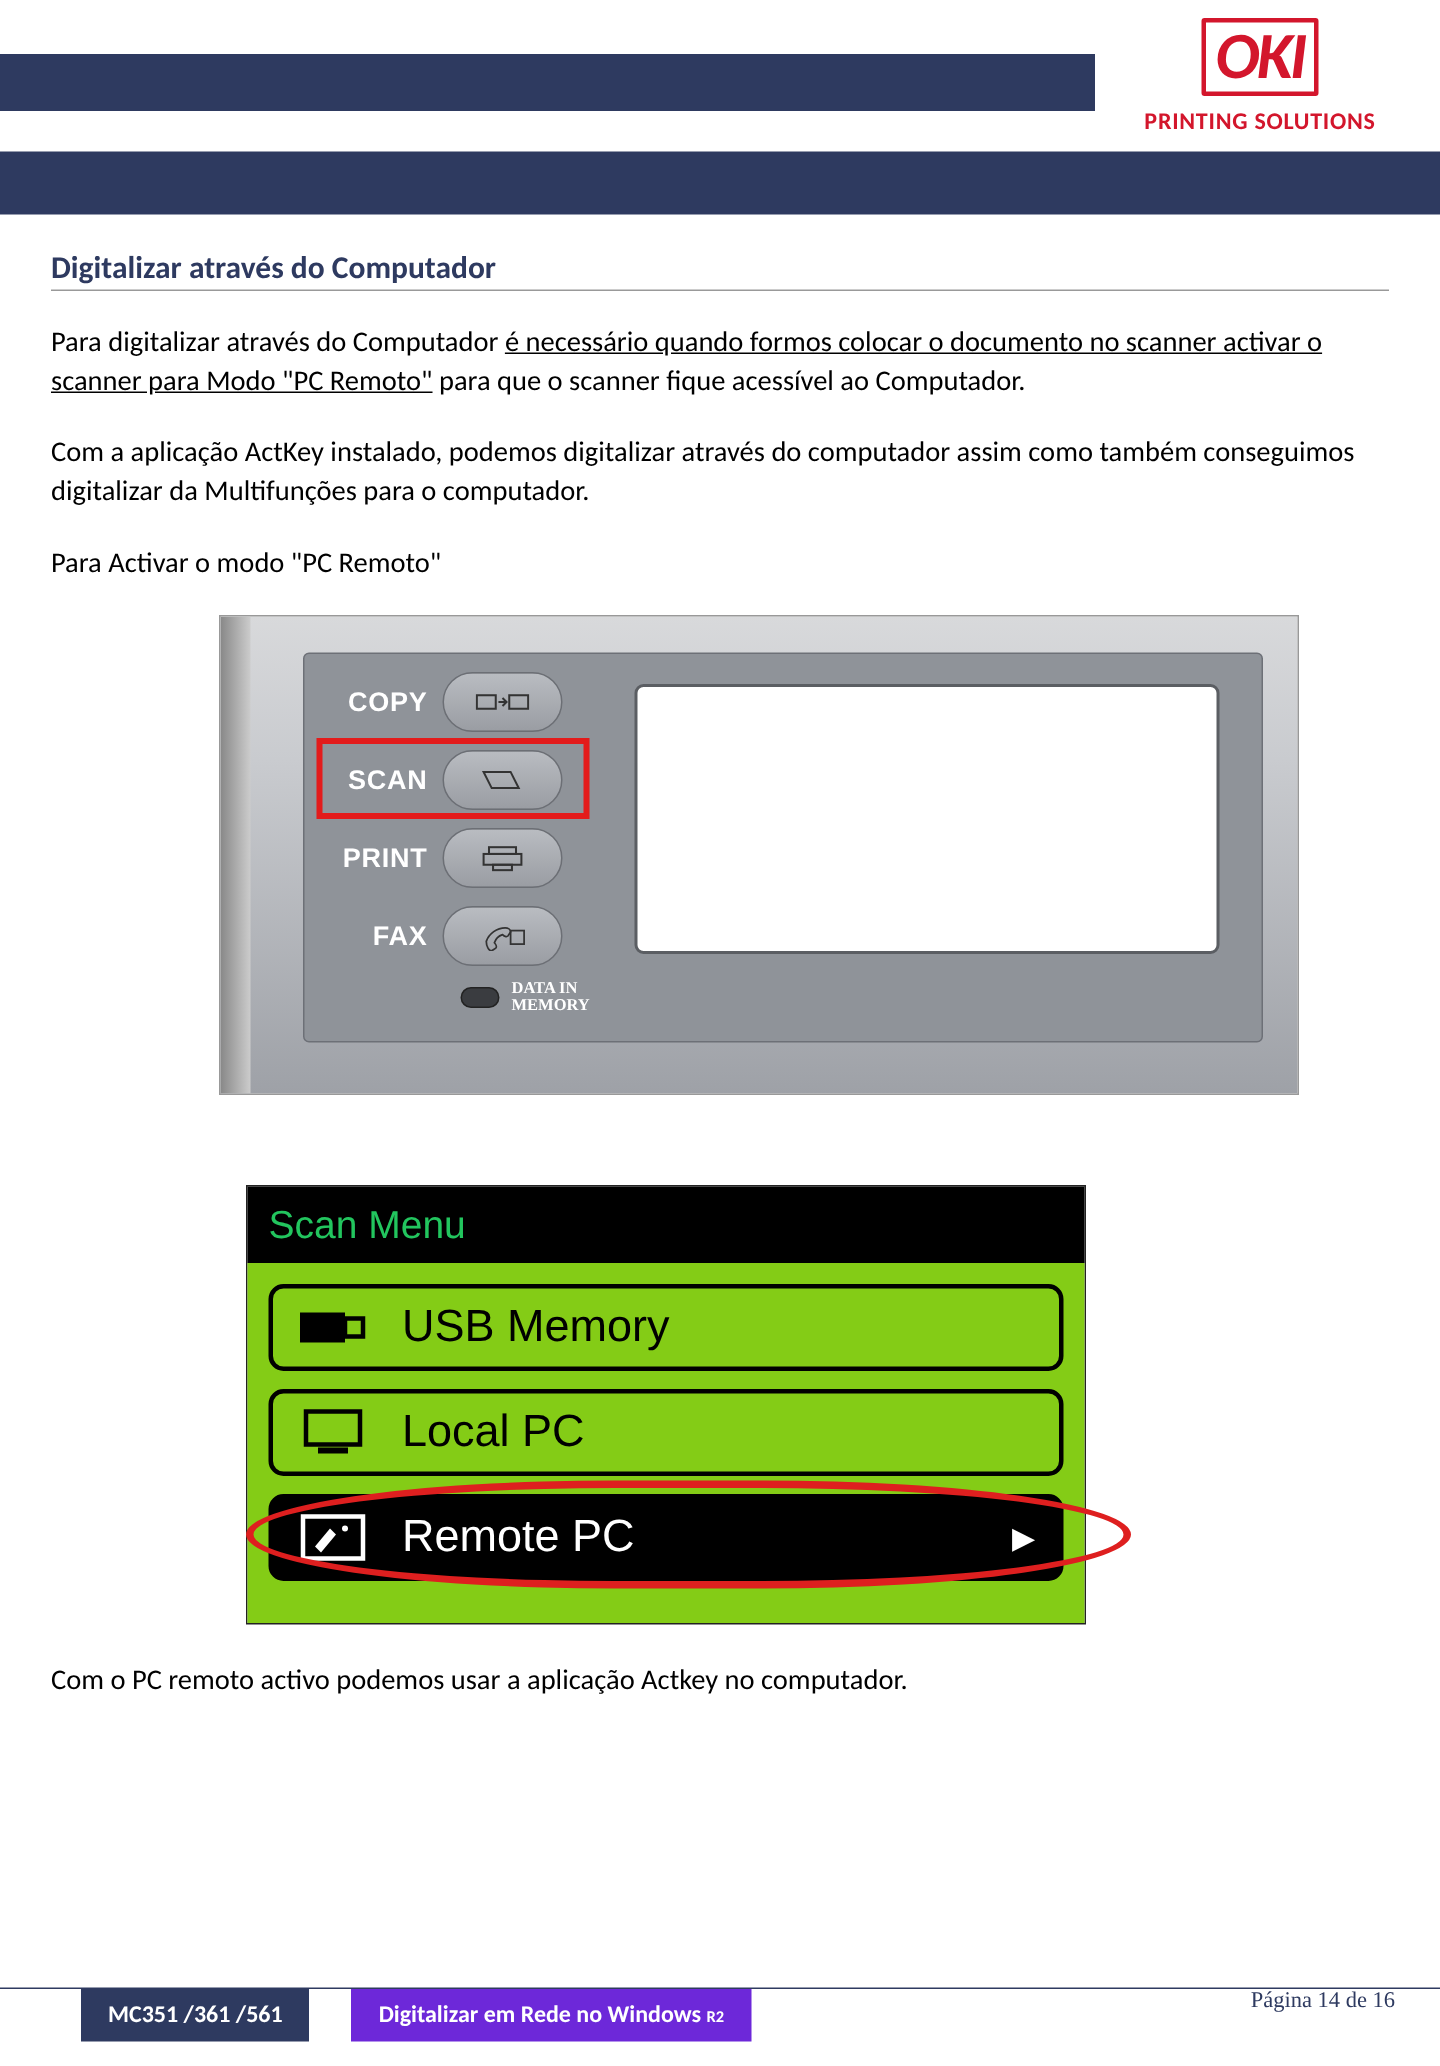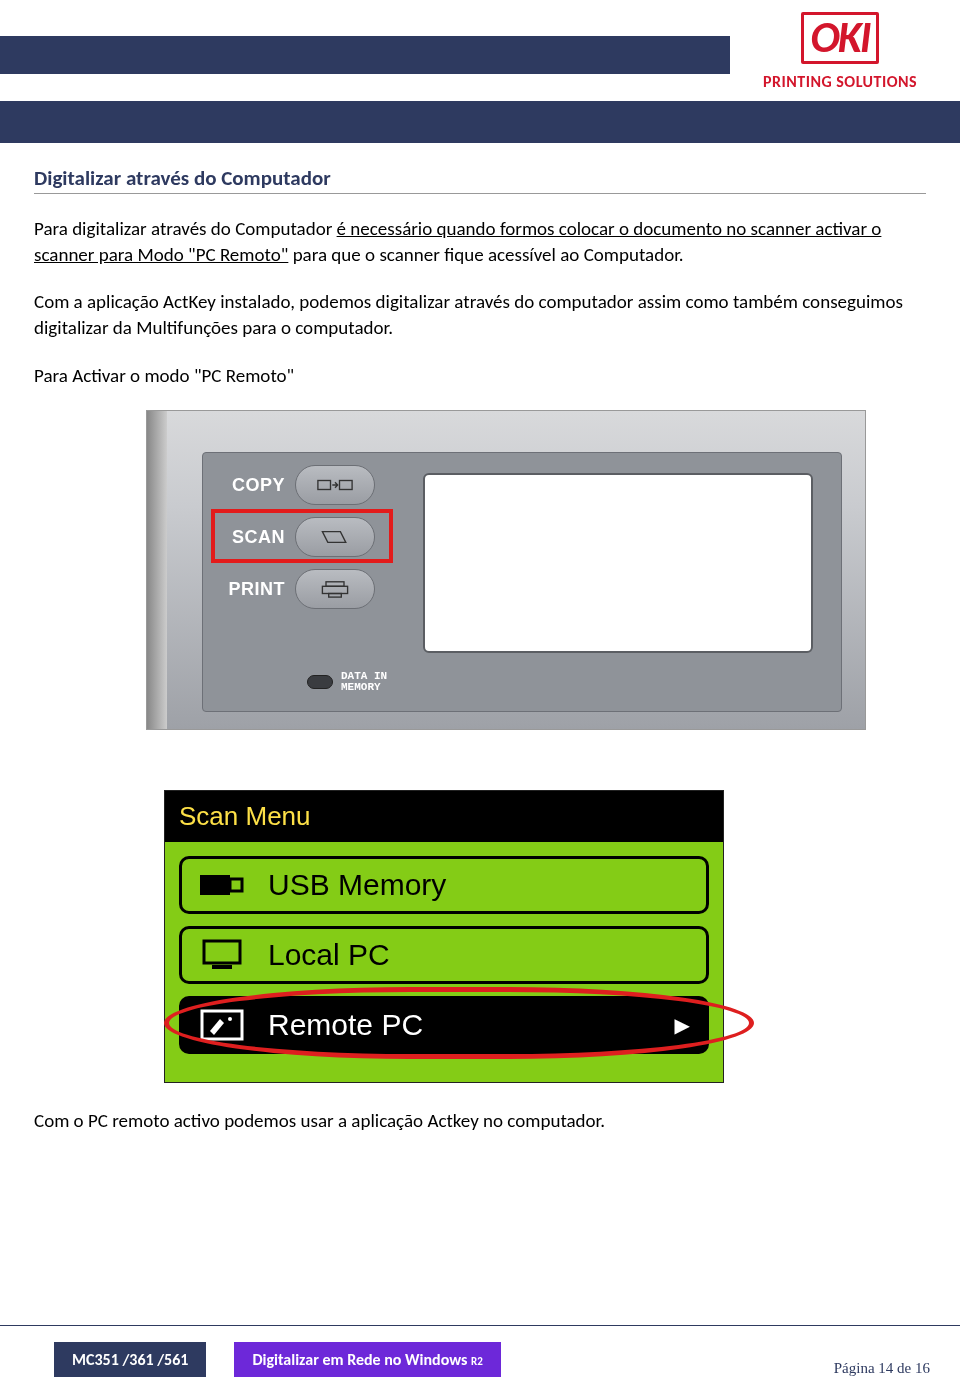--- a/index.html
+++ b/index.html
@@ -81,21 +81,21 @@
   }
   .panel-edge-left {
     position: absolute;
     left: 0; top: 0;
     height: 100%;
     width: 20px;
     background: linear-gradient(90deg,#888,#ccc);
   }
   .panel-inner {
     position: absolute;
-    left: 55px; top: 41px;
+    left: 55px; top: 24px;
     width: 640px; height: 260px;
     background: #8f9399;
     border: 1px solid #6d7077;
     border-radius: 4px;
   }
   .btn-row {
     position: absolute;
     left: 16px;
     display: flex;
     align-items: center;
@@ -142,33 +142,33 @@
     display: flex; align-items: center; gap: 8px;
   }
   .datainmemory .led {
     width: 26px; height: 14px;
     background: #3a3c40;
     border: 1px solid #222;
     border-radius: 8px;
   }
   .datainmemory .txt {
     color: #fff; font-size: 11px; font-weight: 800;
-    font-family: Liberation Mono, monospace; line-height: 1;
+    font-family: Liberation Serif, serif; line-height: 1;
   }
   
   .menu-fig {
     width: 560px;
     margin: 60px 0 0 130px;
     border: 1px solid #222;
     background: #fff;
     font-family: Verdana, Arial, sans-serif;
   }
   .menu-header {
     background: #000;
-    color: #fde047;
+    color: #22c55e;
     font-size: 26px;
     padding: 10px 14px;
   }
   .menu-body {
     padding: 14px 14px 16px 14px;
     background: #84cc16;
   }
   .menu-item {
     border: 3px solid #000;
     border-radius: 10px;
@@ -198,21 +198,21 @@
     pointer-events: none;
   }
   
   .footer {
     position: absolute;
     bottom: 0; left: 0;
     width: 100%;
     height: 52px;
     border-top: 1px solid #2e3a60;
     display: flex;
-    align-items: flex-end;
+    align-items: flex-start;
     padding: 0 30px 0 0;
     background: #fff;
   }
   .footer-gap { width: 54px; }
   .footer-box1 {
     background: #2e3a60;
     color: #fff;
     font-weight: 700;
     font-size: 16px;
     padding: 8px 18px;
@@ -294,20 +294,29 @@
         <div class="btn-label">PRINT</div>
         <div class="pill-btn">
           <svg viewBox="0 0 40 20">
             <rect x="10" y="2" width="20" height="5" fill="none" stroke="#333" stroke-width="1.5"></rect>
             <rect x="6" y="7" width="28" height="8" fill="none" stroke="#333" stroke-width="1.5"></rect>
             <rect x="13" y="15" width="14" height="4" fill="none" stroke="#333" stroke-width="1.5"></rect>
           </svg>
         </div>
       </div>
 
+      <div class="btn-row r4">
+        <div class="btn-label">FAX</div>
+        <div class="pill-btn">
+          <svg viewBox="0 0 40 20">
+            <path d="M8 14 c2 -6 8 -10 14 -10 c2 0 4 1 4 3 l-2 3 c-1 1 -3 0 -4 -1 c-3 1 -5 3 -6 6 c1 1 2 3 1 4 l-3 2 c-2 0 -4 -3 -4 -7 z" fill="none" stroke="#333" stroke-width="1.3"></path>
+            <rect x="26" y="6" width="10" height="10" fill="none" stroke="#333" stroke-width="1.3"></rect>
+          </svg>
+        </div>
+      </div>
 
       <div class="datainmemory">
         <div class="led"></div>
         <div class="txt">
           <div>DATA IN</div>
           <div>MEMORY</div>
         </div>
       </div>
 
       <div class="lcd"></div>

